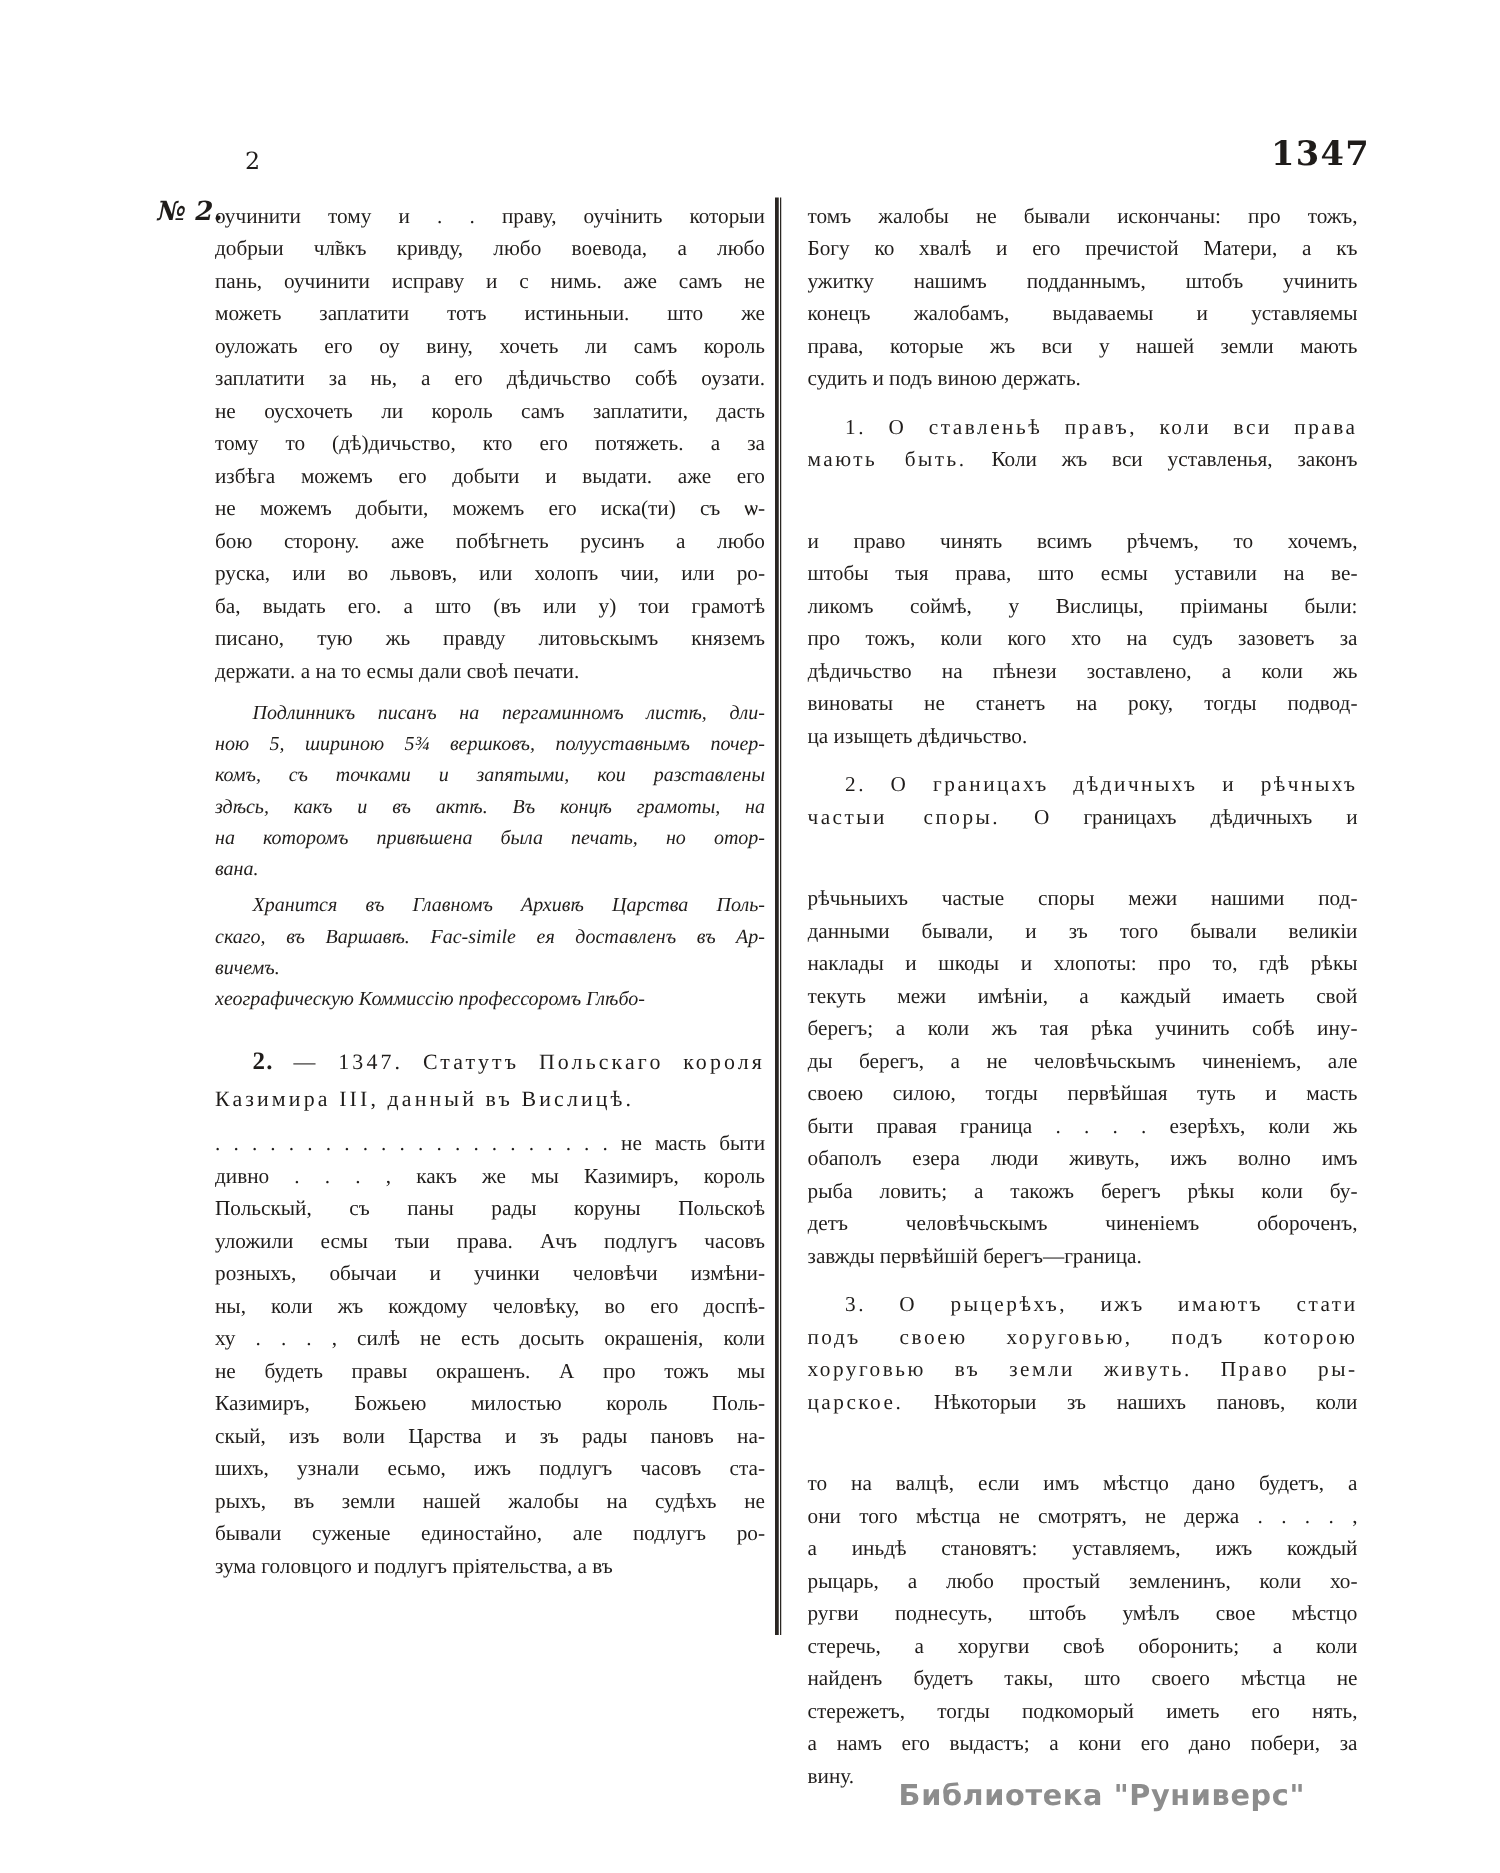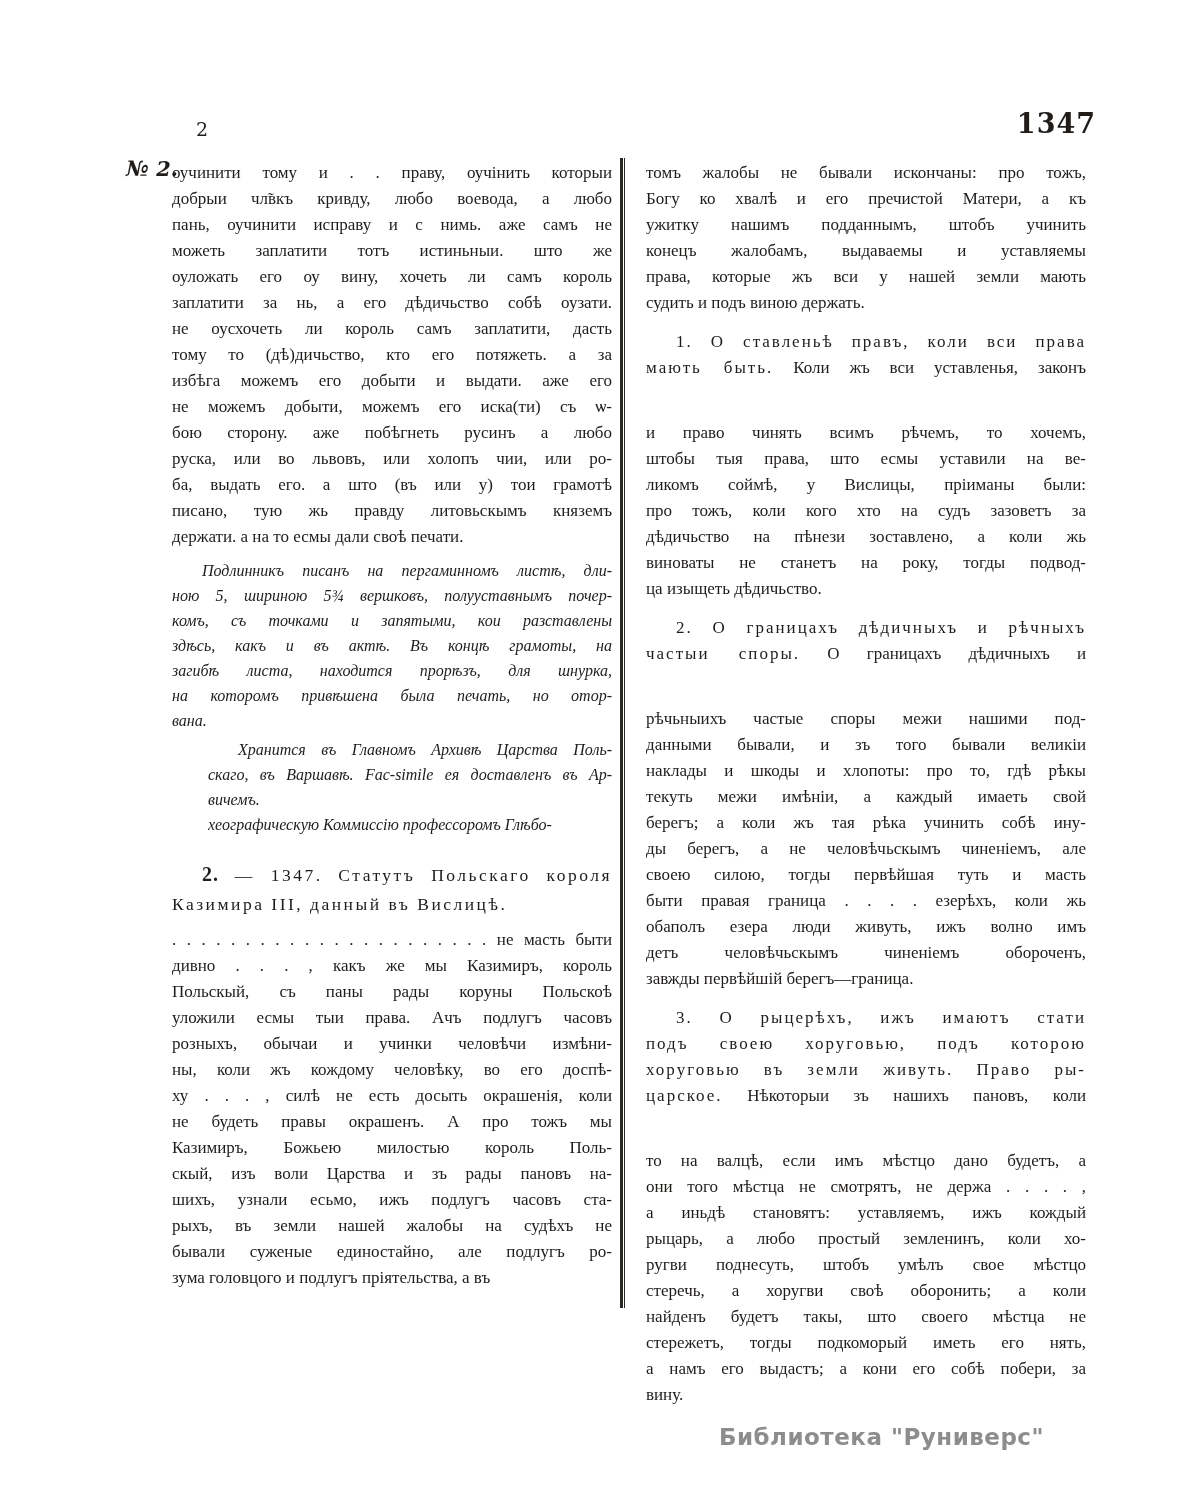--- a/index.html
+++ b/index.html
@@ -43,21 +43,21 @@
     height:26px;
   }
   .tline:last-child { text-align-last:left; }
   .para > .tline:first-child { text-indent:30px; }
   .noindent > .tline:first-child { text-indent:0; }
   .cont .tline:first-child { text-indent:0;margin-top:39px; }
   .note { margin-top:8px; }
   .note .tline {
     font-style:italic; font-size:16px; line-height:25px; height:25px;
   }
-  .note2 { margin-top:4px;margin-left:36px; }
+  .note2 { margin-top:4px; }
   .heading { margin-top:22px; margin-bottom:8px; }
   .heading .tline {
     letter-spacing:2.5px; font-size:17.5px; line-height:30px; height:30px;
   }
   .heading b { font-size:20px; letter-spacing:1px; }
   .sec { margin-top:13px; }
   .sp { letter-spacing:2px; }
   .watermark {
     position:absolute; top:1424px; right:156px;
     font-family:"DejaVu Sans", sans-serif;
@@ -88,21 +88,20 @@
       <div class="tline">руска, или во львовъ, или холопъ чии, или ро-</div>
       <div class="tline">ба, выдать его. а што (въ или у) тои грамотѣ</div>
       <div class="tline">писано, тую жь правду литовьскымъ княземъ</div>
       <div class="tline">держати. а на то есмы дали своѣ печати.</div>
     </div>
   <div class="para note">
       <div class="tline">Подлинникъ писанъ на пергаминномъ листѣ, дли-</div>
       <div class="tline">ною 5, шириною 5¾ вершковъ, полууставнымъ почер-</div>
       <div class="tline">комъ, съ точками и запятыми, кои разставлены</div>
       <div class="tline">здѣсь, какъ и въ актѣ. Въ концѣ грамоты, на</div>
-      <div class="tline">загибѣ листа, находится прорѣзъ, для шнурка,</div>
       <div class="tline">на которомъ привѣшена была печать, но отор-</div>
       <div class="tline">вана.</div>
     </div>
   <div class="para note note2">
       <div class="tline">Хранится въ Главномъ Архивѣ Царства Поль-</div>
       <div class="tline">скаго, въ Варшавѣ. Fac-simile ея доставленъ въ Ар-</div>
       <div class="tline">вичемъ.</div>
       <div class="tline">хеографическую Коммиссію профессоромъ Глѣбо-</div>
     </div>
   <div class="para heading">
@@ -159,38 +158,39 @@
     <div class="cont">
         <div class="tline">рѣчьныихъ частые споры межи нашими под-</div>
         <div class="tline">данными бывали, и зъ того бывали великіи</div>
         <div class="tline">наклады и шкоды и хлопоты: про то, гдѣ рѣкы</div>
         <div class="tline">текуть межи имѣніи, а каждый имаеть свой</div>
         <div class="tline">берегъ; а коли жъ тая рѣка учинить собѣ ину-</div>
         <div class="tline">ды берегъ, а не человѣчьскымъ чиненіемъ, але</div>
         <div class="tline">своею силою, тогды первѣйшая туть и масть</div>
         <div class="tline">быти правая граница . . . . езерѣхъ, коли жь</div>
         <div class="tline">обаполъ езера люди живуть, ижъ волно имъ</div>
+        <div class="tline">рыба ловить; а такожъ берегъ рѣкы коли бу-</div>
         <div class="tline">детъ человѣчьскымъ чиненіемъ обороченъ,</div>
         <div class="tline">завжды первѣйшій берегъ—граница.</div>
       </div>
   </div>
 
   <div class="para sec">
     <div class="tline sp">3. О рыцерѣхъ, ижъ имаютъ стати</div>
     <div class="tline sp">подъ своею хоруговью, подъ которою</div>
     <div class="tline sp">хоруговью въ земли живуть. Право ры-</div>
     <div class="tline"><span class="sp">царское.</span><span> Нѣкоторыи зъ нашихъ пановъ, коли</span></div>
     <div class="cont">
         <div class="tline">то на валцѣ, если имъ мѣстцо дано будетъ, а</div>
         <div class="tline">они того мѣстца не смотрятъ, не держа . . . . ,</div>
         <div class="tline">а иньдѣ становятъ: уставляемъ, ижъ кождый</div>
         <div class="tline">рыцарь, а любо простый земленинъ, коли хо-</div>
         <div class="tline">ругви поднесуть, штобъ умѣлъ свое мѣстцо</div>
         <div class="tline">стеречь, а хоругви своѣ оборонить; а коли</div>
         <div class="tline">найденъ будетъ такы, што своего мѣстца не</div>
         <div class="tline">стережетъ, тогды подкоморый иметь его нять,</div>
-        <div class="tline">а намъ его выдастъ; а кони его собѣ побери, за</div>
+        <div class="tline">а намъ его выдастъ; а кони его дано побери, за</div>
         <div class="tline">вину.</div>
       </div>
   </div>
 </div>
 
 <div class="watermark">Библиотека "Руниверс"</div>
 
 </body></html>

